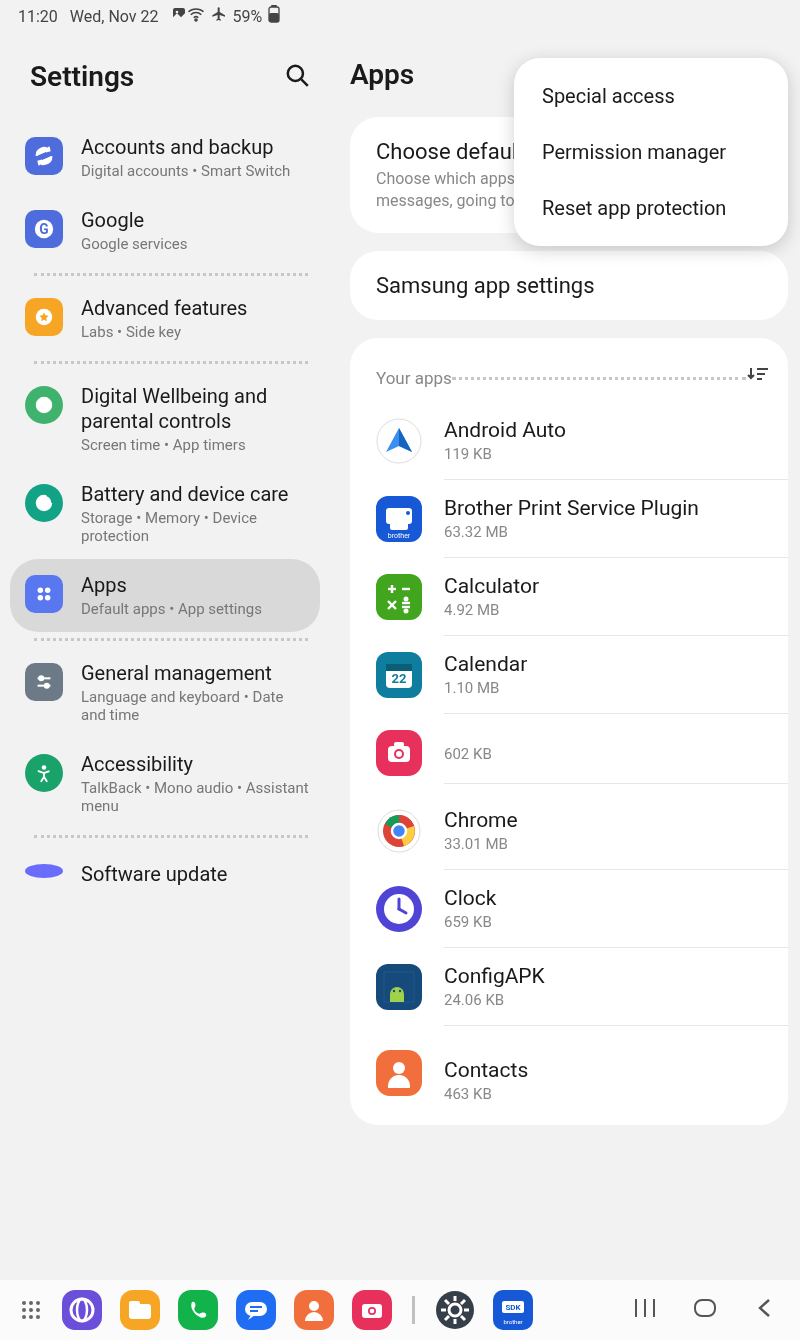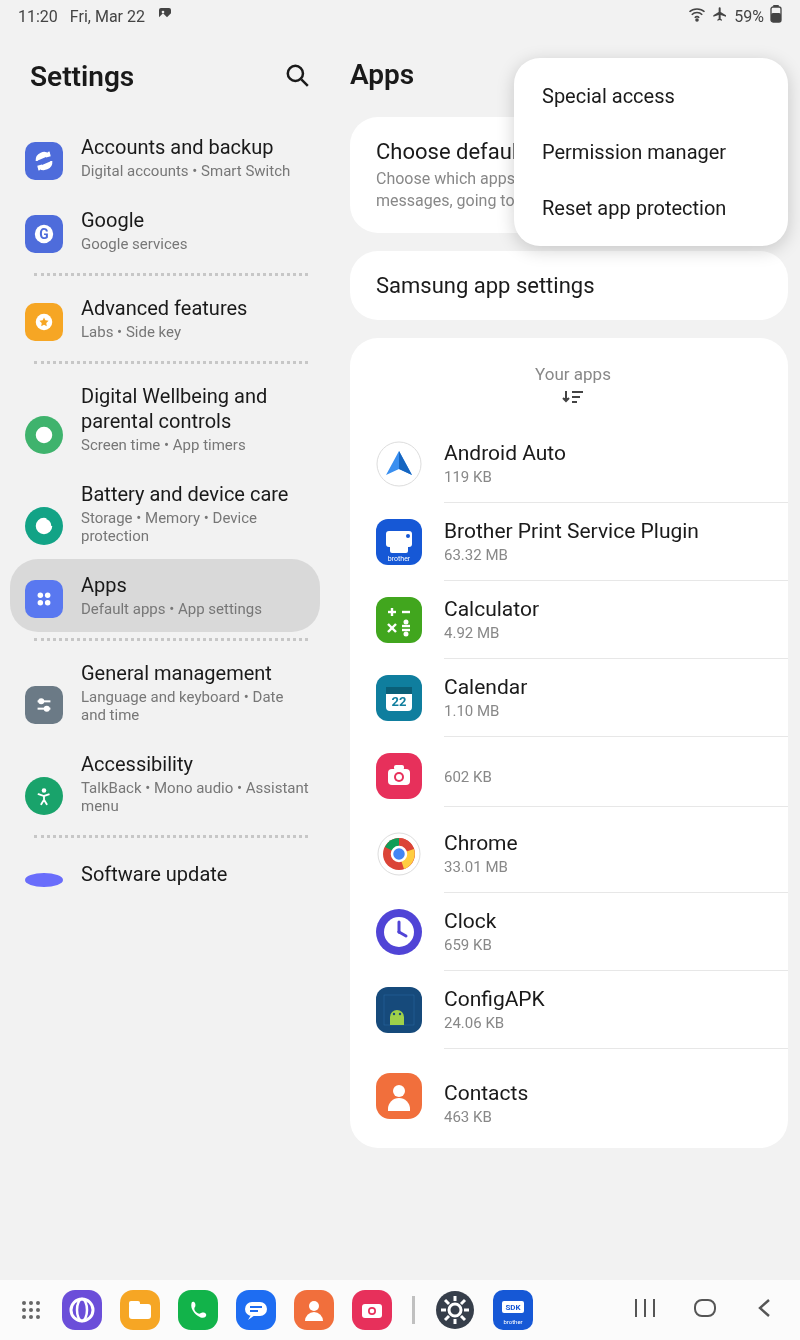--- a/index.html
+++ b/index.html
@@ -12,41 +12,40 @@
     overflow: hidden;
     position: relative;
   }
   .status-bar {
     height: 32px;
     display: flex;
     align-items: center;
     padding: 0 18px;
     font-size: 16px;
     color: #444;
-    justify-content: space-between;
   }
   .status-left { display: flex; align-items: center; gap: 12px; }
   .status-right { display: flex; align-items: center; gap: 6px; }
   .columns { display: flex; height: 1248px; }
   .left-col { width: 330px; padding: 0 10px 0 10px; overflow: hidden; }
   .right-col { flex: 1; padding: 0 0 0 20px; overflow: hidden; }
   .left-header {
     display: flex;
     justify-content: space-between;
     align-items: center;
     padding: 28px 10px 28px 20px;
   }
   .left-header h1 { font-size: 28px; font-weight: 600; }
   .search-icon svg { width: 26px; height: 26px; }
   .setting-item {
     display: flex;
     gap: 18px;
     padding: 14px 10px 14px 15px;
     border-radius: 28px;
-    align-items: flex-end;
+    align-items: flex-start;
   }
   .setting-item.selected { background: #d9d9d9; }
   .setting-icon {
     width: 38px; height: 38px; border-radius: 10px;
     display:flex; align-items:center; justify-content:center;
     flex-shrink:0; margin-top:2px;
   }
   .setting-icon svg { width:22px; height:22px; fill:white; }
   .setting-text { flex: 1; }
   .setting-title { font-size: 20px; line-height: 1.25; color: #1a1a1a; }
@@ -65,21 +64,20 @@
     border-radius: 28px;
     padding: 22px 26px;
     margin-bottom: 18px;
     margin-right: 12px;
   }
   .card-title { font-size: 22px; color:#1a1a1a; }
   .card-sub { font-size: 16px; color:#888; margin-top:4px; line-height:1.35; }
   .your-apps-head {
     display: flex; align-items: center; gap: 0;
     padding: 14px 18px 10px 26px;
-    flex-direction: column;
   }
   .your-apps-head .label { font-size: 17px; color:#888; flex-shrink:0; }
   .your-apps-head .filler {
     flex:1; height: 3px; border-top:3px dotted #c7c7c7;
   }
   .sort-icon svg { width:24px; height:24px; }
   .app-list { background:#fff; border-radius:28px; margin-right:12px; padding: 12px 0 6px 0; }
   .app-item {
     display:flex; align-items:center; gap:22px;
     padding: 16px 0 16px 26px;
@@ -123,21 +121,21 @@
   .nav-sys { margin-left:auto; display:flex; gap:34px; align-items:center; }
   .nav-sys svg { width:26px; height:22px; }
   .cut-item { padding-top:18px; }
 </style>
 </head>
 <body>
 
 <div class="status-bar">
   <div class="status-left">
     <span>11:20</span>
-    <span>Fri, Mar 22</span>
+    <span>Wed, Nov 22</span>
     <span>
       <svg width="16" height="16" viewBox="0 0 24 24" fill="#444">
           <rect x="3" y="3" width="18" height="18" rx="3"></rect>
           <circle cx="9" cy="9" r="2" fill="#f2f2f2"></circle>
           <path d="M3 17 L9 11 L15 17 L21 11 V21 H3 Z" fill="#f2f2f2"></path>
         </svg>
     </span>
   </div>
   <div class="status-right">
     <span>

